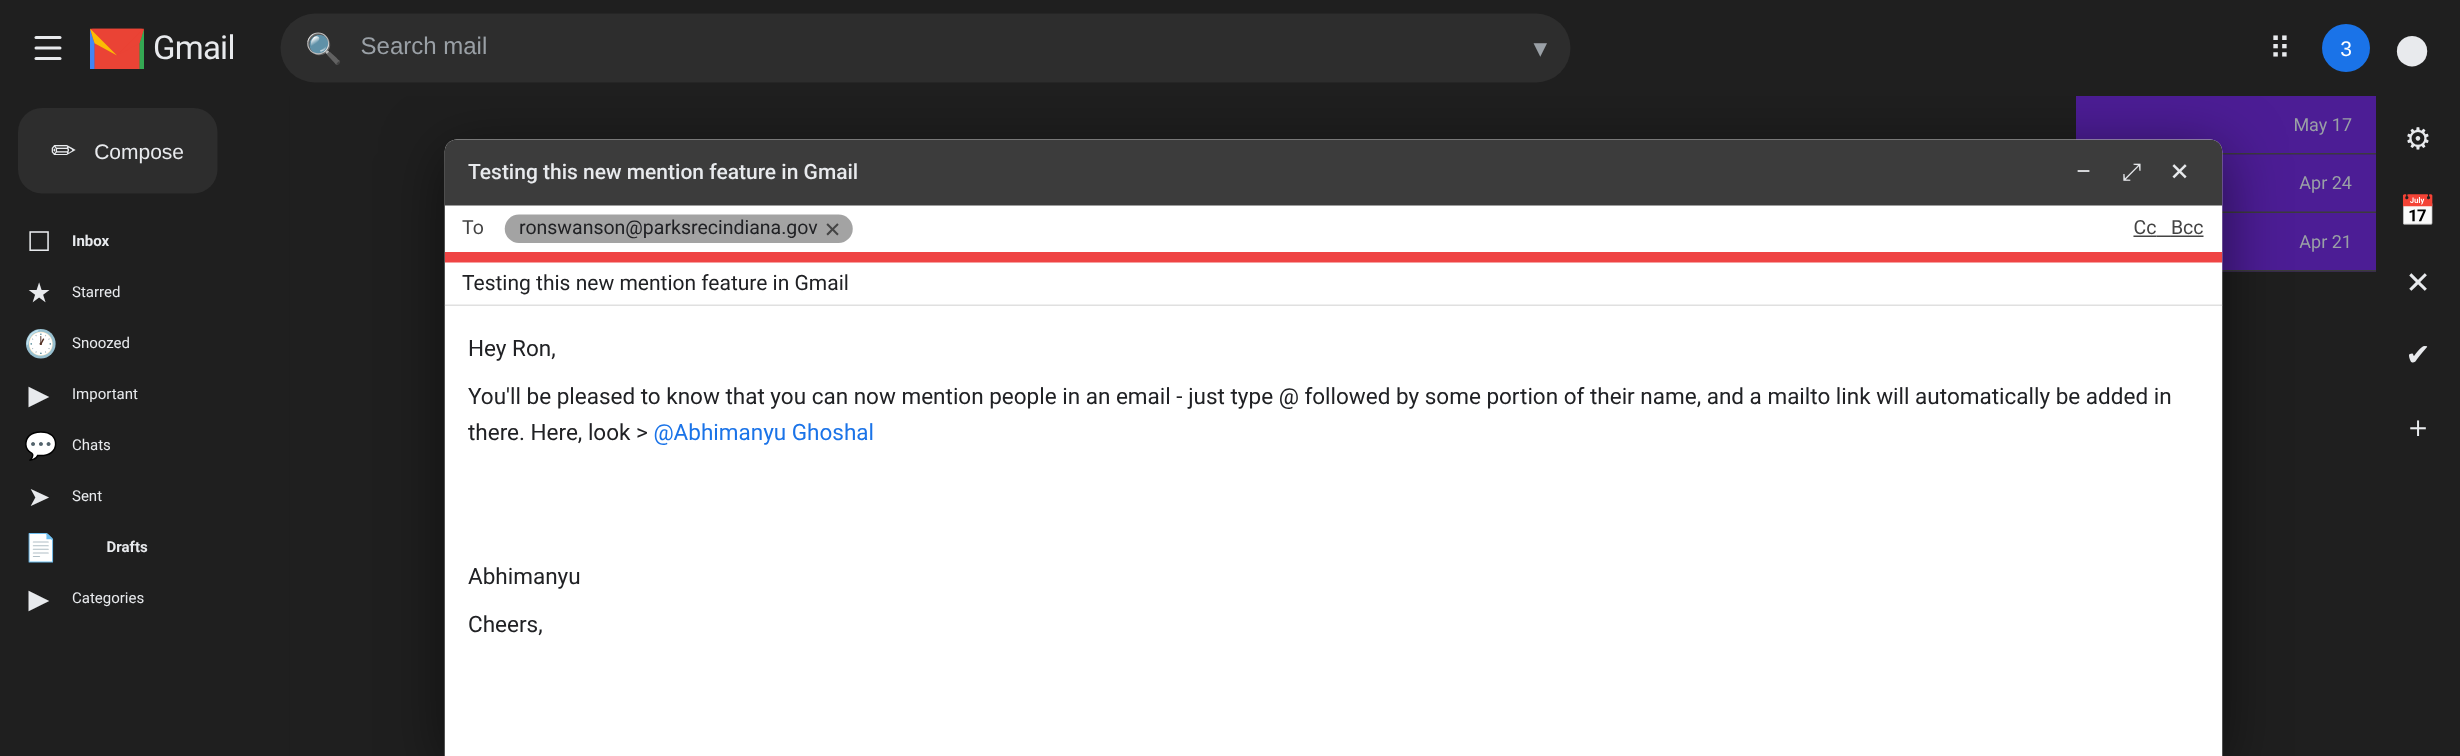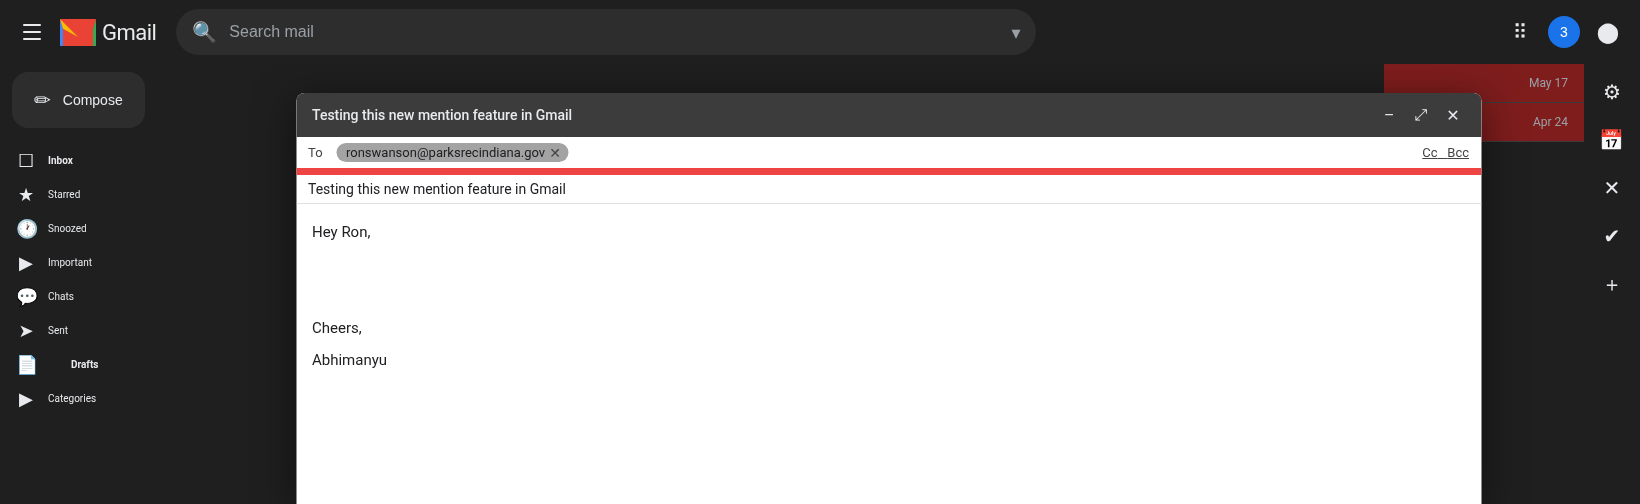--- a/index.html
+++ b/index.html
@@ -28,21 +28,21 @@
       border-radius: 50%;
       background: transparent;
       border: none;
       cursor: pointer;
       display: flex; flex-direction: column; align-items: center; justify-content: center; gap: 5px;
     }
     .hamburger-btn span {
       display: block; width: 18px; height: 2px; background: #e8eaed; border-radius: 1px;
     }
     .gmail-logo {
-      display: flex; align-items: center; gap: 6px; margin-right: 12px;
+      display: flex; align-items: center; gap: 6px; margin-right: 23px;
     }
     .gmail-logo-icon {
       width: 36px; height: 27px;
     }
     .gmail-wordmark {
       color: #e8eaed;
       font-size: 22px;
       font-weight: 400;
       letter-spacing: -0.5px;
     }
@@ -279,21 +279,21 @@
     .inbox-items {
       position: absolute;
       right: 0;
       top: 0;
       width: 200px;
       display: flex;
       flex-direction: column;
       gap: 0;
     }
     .inbox-item {
-      background: #7f1d1d;
+      background: #4c1d95;
       border-bottom: 1px solid #3c3c3c;
       padding: 12px 16px;
       display: flex;
       align-items: center;
       justify-content: flex-end;
       color: #9aa0a6;
       font-size: 12px;
     }
   </style>
 </head>
@@ -403,33 +403,40 @@
           <span>Bcc</span>
         </div>
       </div>
 
       <div class="subject-field">
         <span>Testing this new mention feature in Gmail</span>
       </div>
 
       <div class="body-area">
         <p>Hey Ron,</p>
+        <p>
+          <span>You'll be pleased to know that you can now mention people in an email - just type @ followed by some portion of their name, and a mailto link will automatically be added in there. Here, look &gt;</span>
+          <a class="mention-link" href="mailto:abhimanyu@ghoshal.com">@Abhimanyu Ghoshal</a>
+        </p>
         <p>&nbsp;</p>
         <p>&nbsp;</p>
+        <p>Abhimanyu</p>
         <p>Cheers,</p>
-        <p>Abhimanyu</p>
       </div>
     </div>
 
     <div class="inbox-items">
       <div class="inbox-item">
         <span>May 17</span>
       </div>
       <div class="inbox-item">
         <span>Apr 24</span>
+      </div>
+      <div class="inbox-item">
+        <span>Apr 21</span>
       </div>
     </div>
 
   </div>
 
   <div class="right-panel">
     <button class="right-icon-btn">⚙</button>
     <button class="right-icon-btn">📅</button>
     <button class="right-icon-btn">✕</button>
     <button class="right-icon-btn">✔</button>

